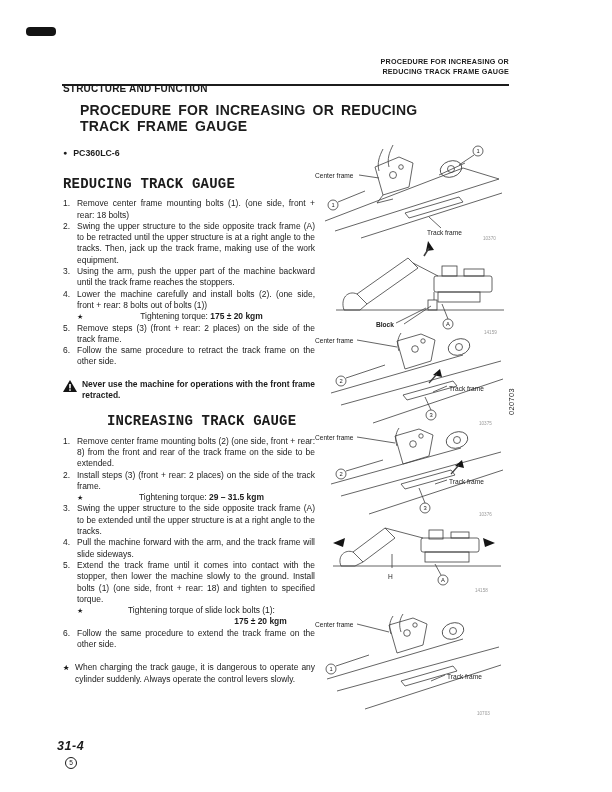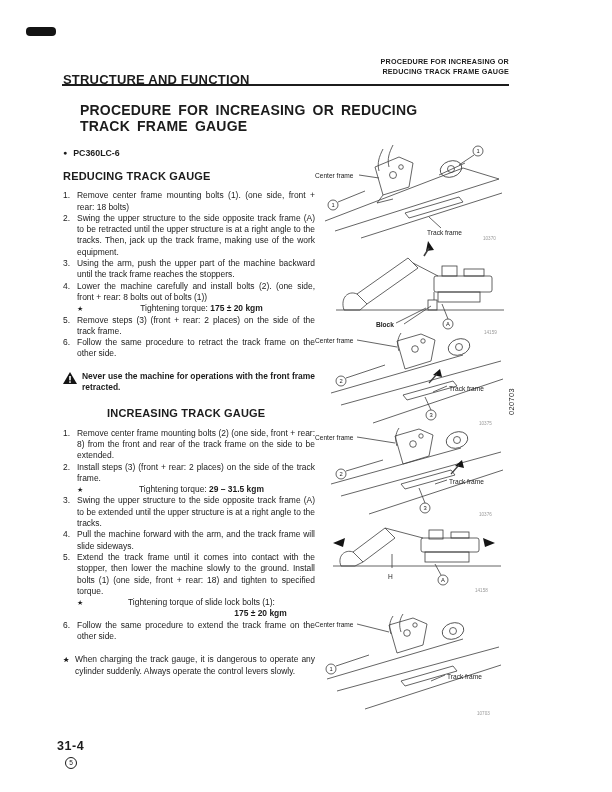--- a/index.html
+++ b/index.html
@@ -1,33 +1,33 @@
 <!DOCTYPE html>
 <html><head>
 <meta charset="utf-8">
 <style>
   html,body{margin:0;padding:0;background:#ffffff;}
   .page{position:relative;width:612px;height:792px;background:#fff;overflow:hidden;
         font-family:"Liberation Sans", sans-serif;color:#1c1c1c;}
   .corner-mark{position:absolute;left:26px;top:27px;width:30px;height:9px;background:#141414;border-radius:4px;}
 
   
-  .hdr-left{position:absolute;left:63px;top:72px;font-size:13px;font-weight:bold;letter-spacing:.2px;}
+  .hdr-left{position:absolute;left:63px;top:83px;font-size:10px;font-weight:bold;letter-spacing:.2px;}
   .hdr-right{position:absolute;right:103px;top:57px;text-align:right;font-size:7.2px;font-weight:bold;line-height:10px;letter-spacing:.2px;}
   .hdr-rule{position:absolute;left:62px;top:84px;width:447px;height:2px;background:#1c1c1c;}
 
   
   .title{position:absolute;left:63px;top:102px;font-size:14px;font-weight:bold;line-height:16px;
          letter-spacing:.2px;word-spacing:3px;margin-left:17px;}
   .model{position:absolute;left:63px;top:148px;font-size:8.8px;font-weight:bold;}
   .model .dot{margin-right:6px;font-size:7px;vertical-align:1px;}
 
   
   .col{position:absolute;left:63px;top:171px;width:252px;font-size:8.45px;line-height:11.3px;}
-  h2{font-size:11px;font-weight:bold;margin:0 0 8px 0;letter-spacing:.2px;}
+  h2{font-size:14px;font-weight:bold;margin:8px 0 8px 0;letter-spacing:.2px;font-family:Liberation Mono, monospace;}
   .step{position:relative;padding-left:14px;text-align:justify;margin:0;}
   .step .num{position:absolute;left:0;top:0;}
   .star-line{position:relative;padding-left:11px;text-align:center;}
   .star-line .star{position:absolute;left:0;top:0;font-size:7px;}
   .torque{font-weight:bold;}
   .torque-newline{display:block;margin-left:118px;font-weight:bold;}
   .warning{position:relative;padding-left:19px;margin-top:11px;font-weight:bold;text-align:justify;}
   .warning .w-icon{position:absolute;left:0;top:1px;}
   .sec-increasing{margin-top:15px;padding-left:44px;}
   .notes{margin-top:12px;}
@@ -36,21 +36,21 @@
 
   
   .fig{position:absolute;}
   .fig svg{display:block;}
   .fig text{font-family:"Liberation Sans", sans-serif;font-size:6.6px;fill:#222;}
   .fig text.code{font-size:4.6px;fill:#9a9a9a;}
   .fig text.callout{font-size:5.8px;text-anchor:middle;}
   .fig text.blk{font-weight:bold;}
 
   
-  .page-num{position:absolute;left:57px;top:739px;font-size:12.5px;font-weight:bold;letter-spacing:.6px;}
+  .page-num{position:absolute;left:57px;top:739px;font-size:12.5px;font-weight:bold;letter-spacing:.6px;font-style:italic;}
   .rev-circle{position:absolute;left:65px;top:757px;width:10px;height:10px;border:.8px solid #1c1c1c;border-radius:50%;
               font-size:6.6px;line-height:10px;text-align:center;}
   .side-code{position:absolute;left:492px;top:376px;width:50px;height:40px;}
   .side-code span{display:inline-block;transform:rotate(-90deg) translate(-14px,6px);font-size:7.4px;letter-spacing:.4px;color:#222;}
 </style>
 </head>
 <body>
 
 <div class="page">
 

